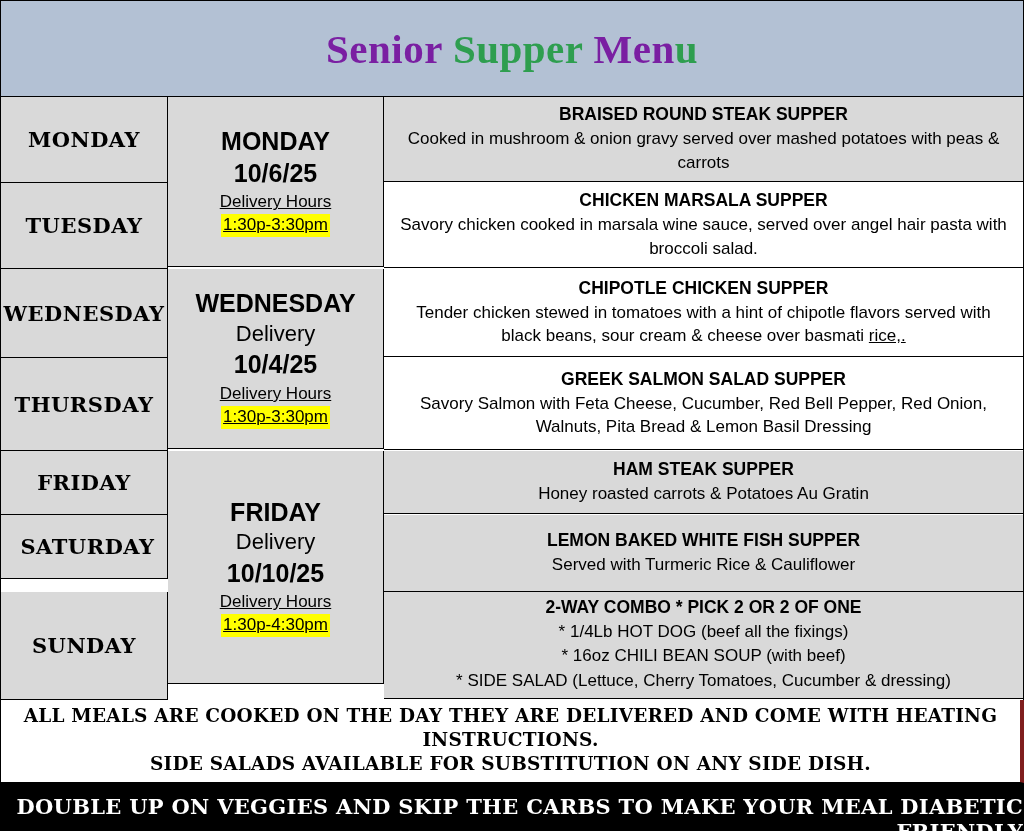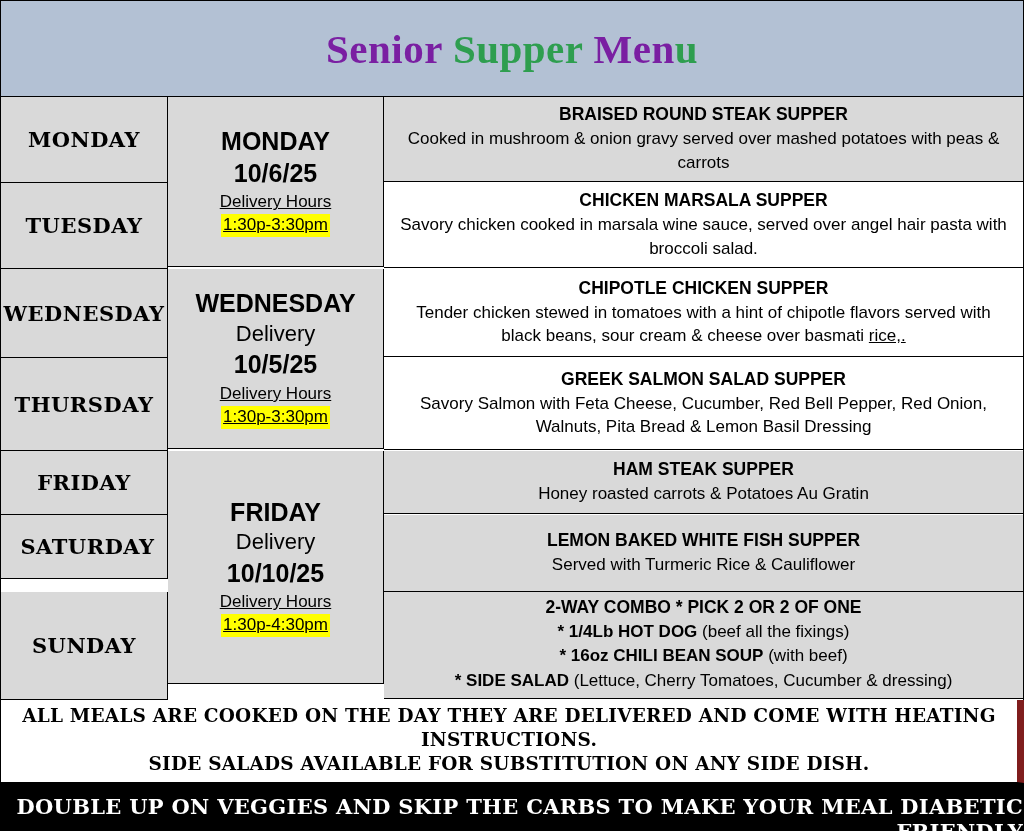--- a/index.html
+++ b/index.html
@@ -121,27 +121,27 @@
     line-height: 1.35;
   }
   .meal .mdesc {
     font-size: 17px;
     line-height: 1.4;
   }
   .meal .mline {
     font-size: 17px;
     line-height: 1.45;
   }
-  .meal .mline b { font-weight: bold; }
+  .meal .mline b { font-weight: normal; }
   .underline-word { text-decoration: underline; }
 
   
   .note {
     border-left: 1px solid #000;
-    border-right: 7px solid #7f1d1d;
+    border-right: 4px solid #7f1d1d;
     border-bottom: 1px solid #000;
     background: #ffffff;
     text-align: center;
     padding: 4px 0 6px 0;
     box-sizing: border-box;
   }
   .note div {
     font-family: "DejaVu Serif", serif;
     font-weight: bold;
     font-size: 18.5px;
@@ -196,21 +196,21 @@
     <div class="daycell" style="height:85px;">TUESDAY</div>
     <div class="meal white" style="height:85px;">
       <div class="mtitle">CHICKEN MARSALA SUPPER</div>
       <div class="mdesc">Savory chicken cooked in marsala wine sauce, served over angel hair pasta with broccoli salad.</div>
     </div>
 
     <div class="daycell" style="height:88px;">WEDNESDAY</div>
     <div class="deliv" style="height:180px; grid-row: span 2;">
       <div class="dname">WEDNESDAY</div>
       <div class="dword">Delivery</div>
-      <div class="ddate">10/5/25</div>
+      <div class="ddate">10/4/25</div>
       <div class="dhours-label">Delivery Hours</div>
       <div class="dhours-val">1:30p-3:30pm</div>
     </div>
     <div class="meal white" style="height:88px;">
       <div class="mtitle">CHIPOTLE CHICKEN SUPPER</div>
       <div class="mdesc"><span>Tender chicken stewed in tomatoes with a hint of chipotle flavors served with black beans, sour cream &amp; cheese over basmati </span><span class="underline-word">rice,.</span></div>
     </div>
 
     <div class="daycell" style="height:92px;">THURSDAY</div>
     <div class="meal white" style="height:92px;">

